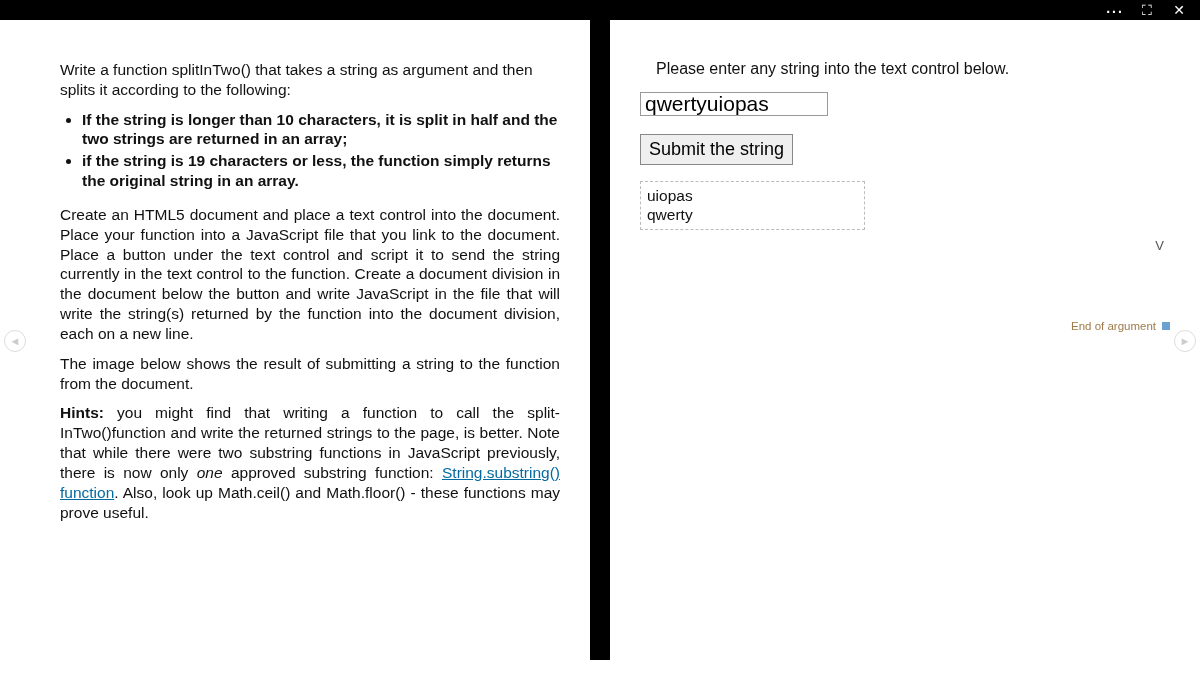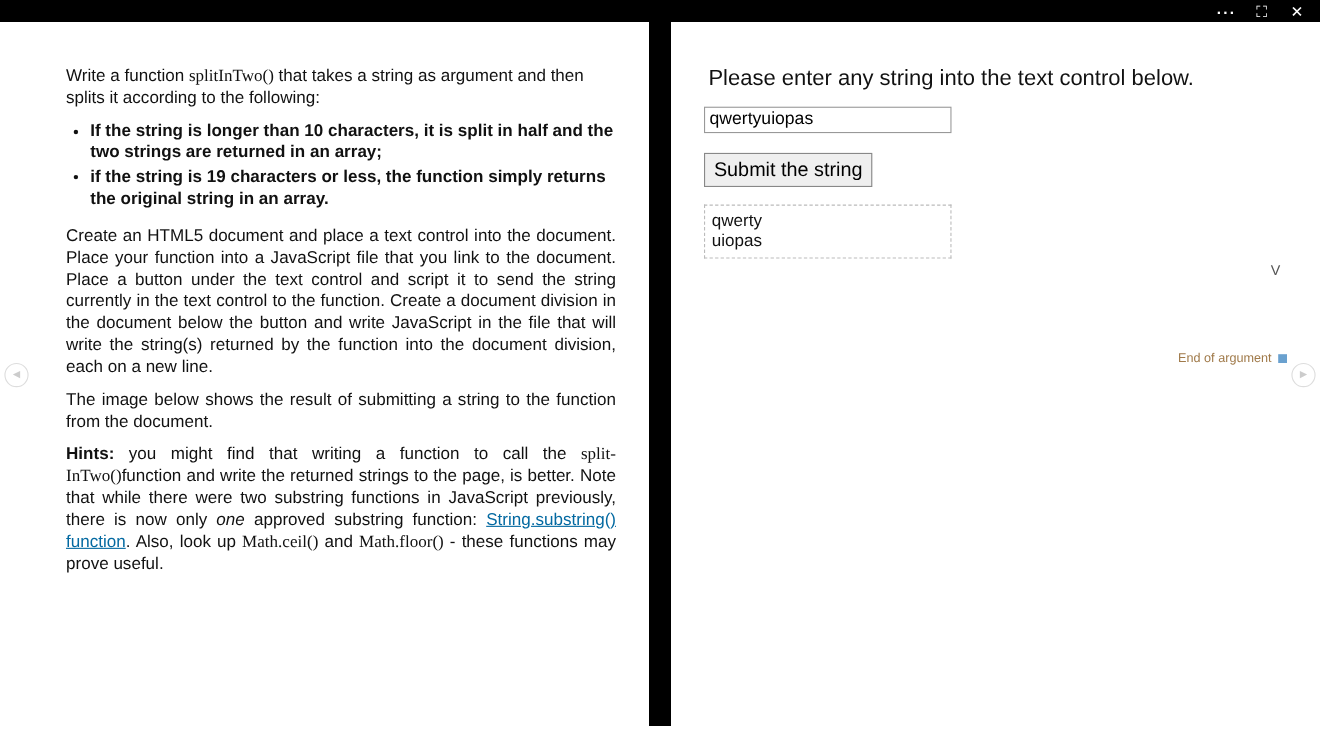--- a/index.html
+++ b/index.html
@@ -8,28 +8,28 @@
   .topbar .ico { width: 14px; height: 14px; display: inline-flex; align-items: center; justify-content: center; color: #fff; font-size: 14px; cursor: pointer; }
   .dots { letter-spacing: 2px; font-weight: bold; font-size: 12px; position: relative; top: -2px; }
 
   .page-wrap { position: absolute; top: 20px; bottom: 0; left: 30px; right: 30px; }
   .pages { display: flex; height: 640px; }
   .page { flex: 1; padding: 40px 30px 10px 30px; position: relative; }
   .divider-col { width: 20px; background: #000; }
 
   .left p { font-size: 15.5px; line-height: 1.28; margin: 0 0 10px 0; color: #111; text-align: justify; }
   .left p.first { text-align: left; }
-  .left code, .mono { font-family: Liberation Serif, serif; margin-top: 25px; }
+  .left code, .mono { font-family: Liberation Sans, sans-serif; margin-top: 25px; }
   .left ul { margin: 4px 0 14px 22px; padding: 0; font-weight: bold; }
   .left li { font-size: 15.5px; line-height: 1.28; color: #111; text-align: left; margin-bottom: 2px; }
   .left a { color: #0369a1; text-decoration: underline; }
   .left em { font-style: italic; }
 
-  .right .prompt { font-size: 20px; margin: 0 0 14px 4px; color: #111; }
-  .right .txt-input { width: 225px; height: 24px; border: 1px solid #999; font-size: 16px; padding: 2px 4px; font-family: Arial, Helvetica, sans-serif; background: #fff; }
+  .right .prompt { font-size: 16px; margin: 0 0 14px 16px; color: #111; }
+  .right .txt-input { width: 188px; height: 24px; border: 1px solid #999; font-size: 21px; padding: 2px 4px; font-family: Arial, Helvetica, sans-serif; background: #fff; }
   .right .btn { margin-top: 18px; margin-bottom: 16px; display: inline-block; border: 1px solid #888; background: #efefef; padding: 4px 8px; font-size: 18px; font-family: Arial, Helvetica, sans-serif; cursor: pointer; }
   .right .output-box { width: 225px; border: 1px dashed #bbb; padding: 4px 6px; font-size: 15.5px; line-height: 1.25; color: #111; }
 
   .pg-mark { position: absolute; right: 6px; top: 218px; font-size: 13px; color: #555; }
   .end-doc { position: absolute; right: 0px; top: 300px; font-size: 11.5px; color: #a07a4a; display: flex; align-items: center; gap: 6px; }
   .end-doc::after { content: ""; width: 8px; height: 8px; background: #6aa1cf; display: inline-block; }
 
   .nav-arrow { position: absolute; top: 330px; width: 22px; height: 22px; border: 1px solid #ddd; border-radius: 50%; display: flex; align-items: center; justify-content: center; color: #ccc; font-size: 11px; cursor: pointer; background: #fff; }
   .nav-left { left: 4px; }
   .nav-right { right: 4px; }
@@ -65,22 +65,22 @@
     </div>
 
     <div class="divider-col"></div>
 
     <div class="page right">
       <p class="prompt">Please enter any string into the text control below.</p>
       <input class="txt-input" type="text" value="qwertyuiopas" style="">
       <br>
       <button class="btn">Submit the string</button>
       <div class="output-box">
+        <div>uiopas</div>
         <div>qwerty</div>
-        <div>uiopas</div>
       </div>
 
       <div class="pg-mark">V</div>
       <div class="end-doc">
           <span>End of argument</span>
         </div>
     </div>
 
   </div>
 

